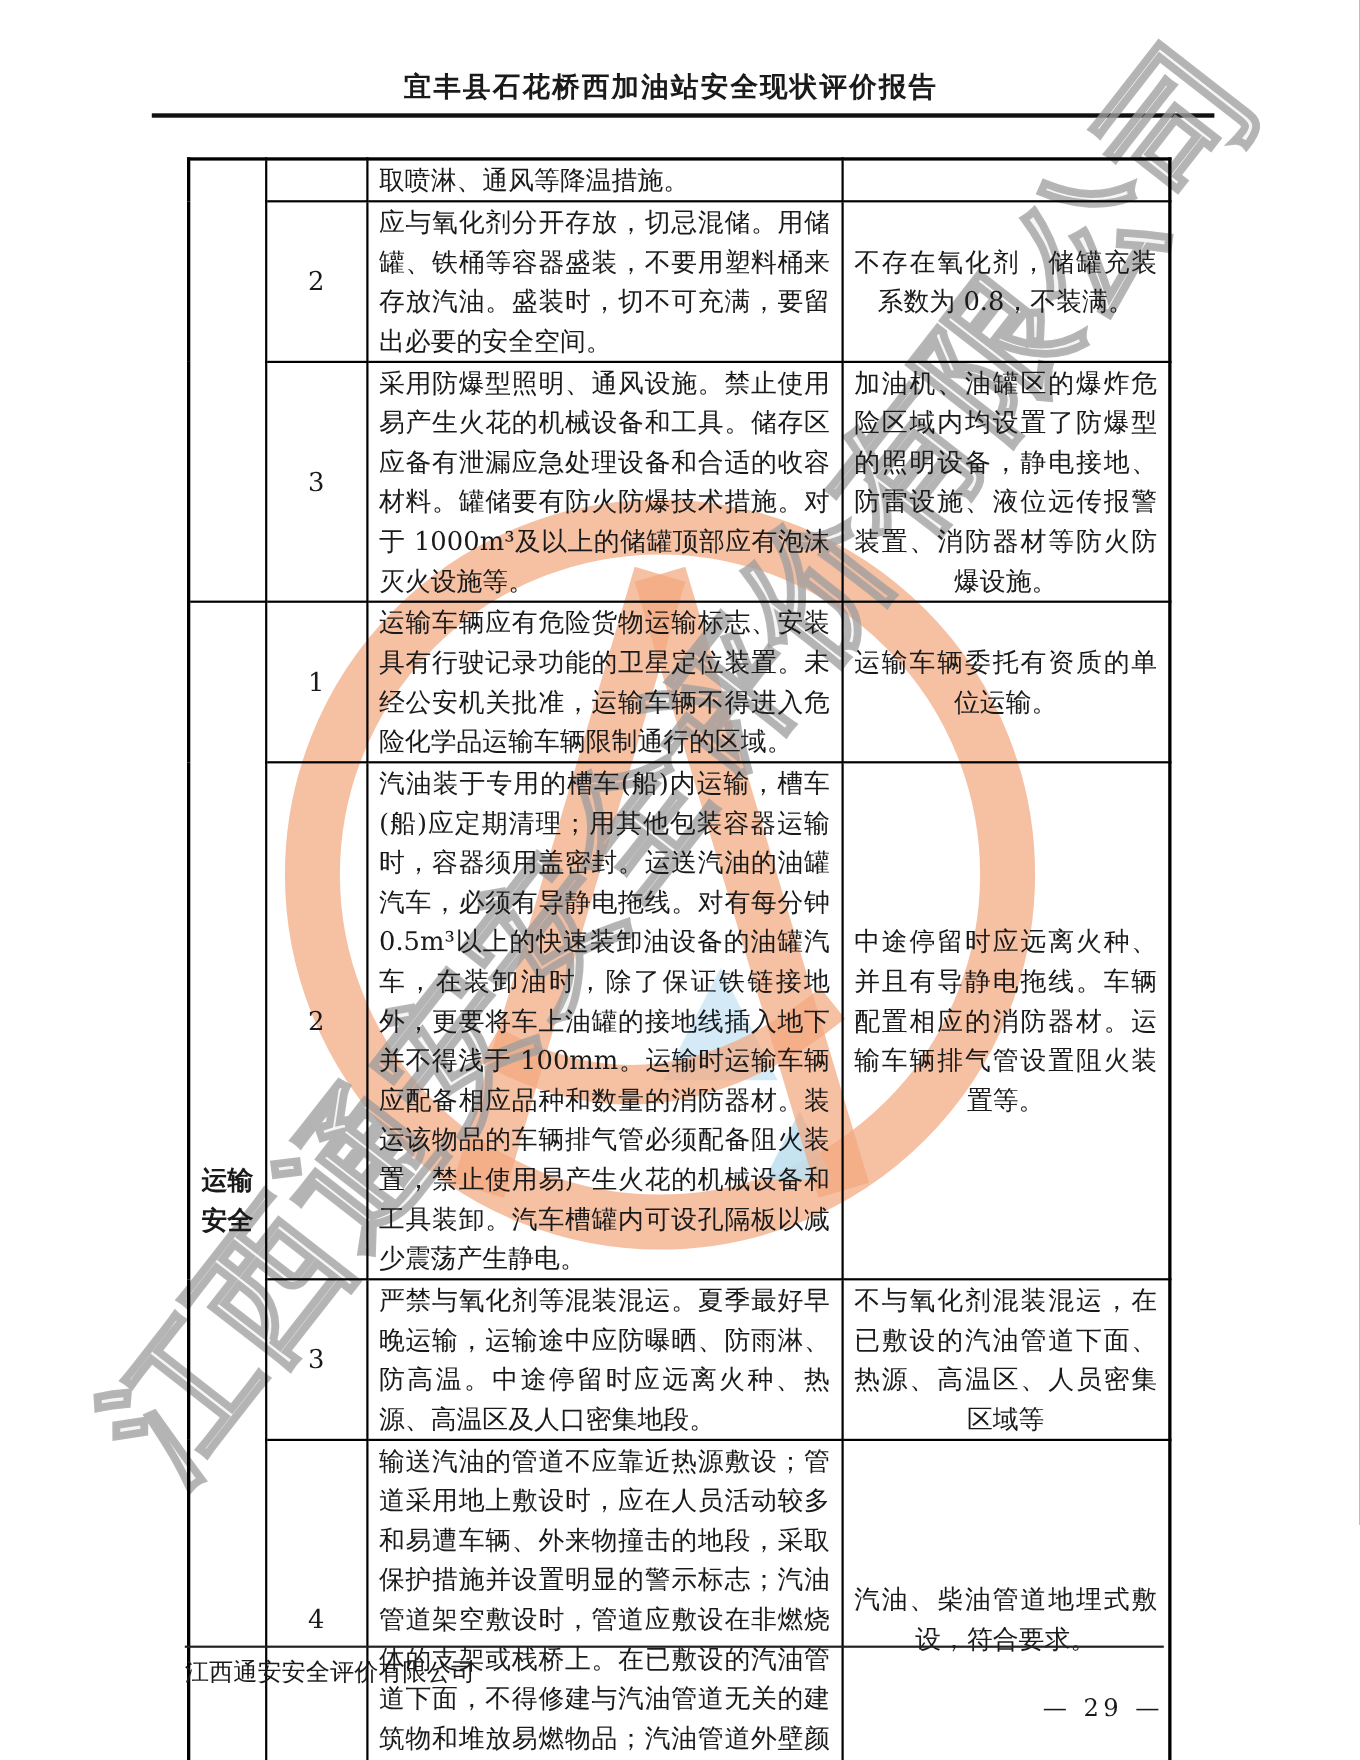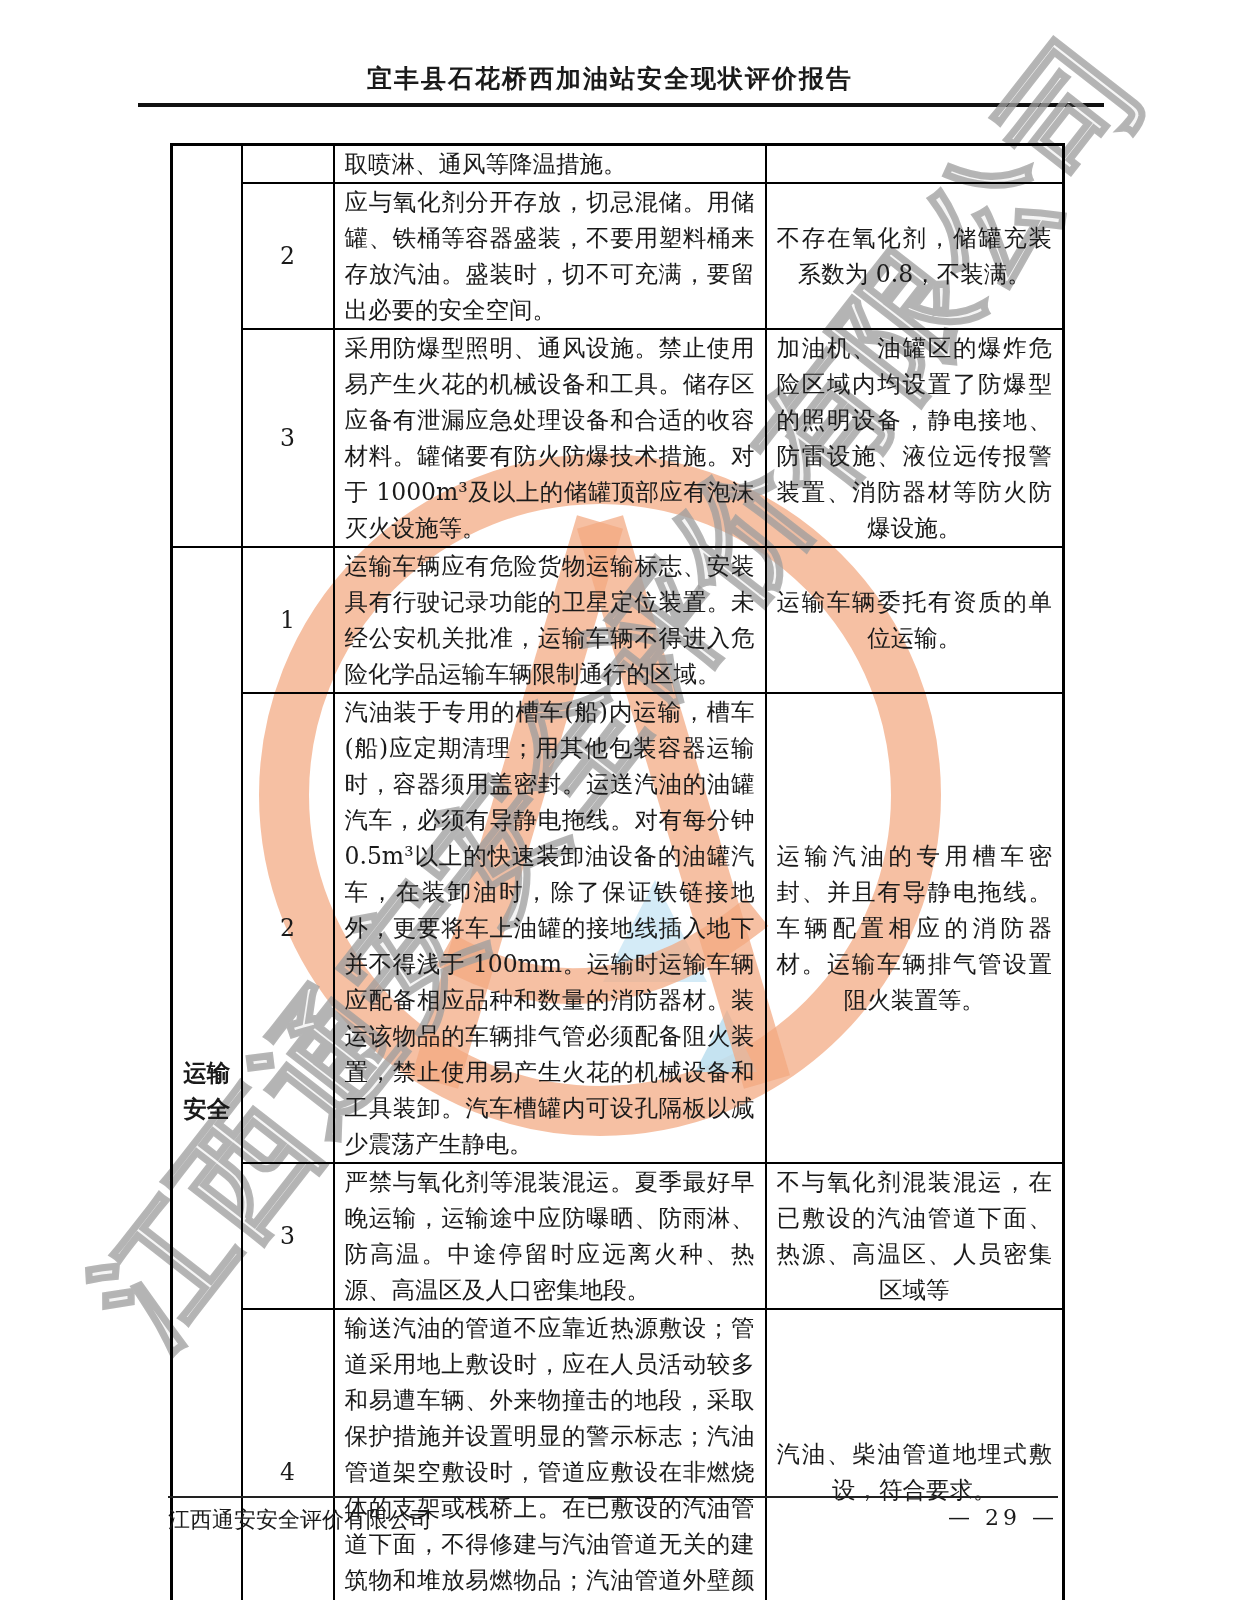--- a/index.html
+++ b/index.html
@@ -58,21 +58,21 @@
   td.status{text-align:justify;text-align-last:center;padding:0 12px;}
   
   .footer-rule{
     position:absolute;left:168px;top:1496px;width:890px;height:2px;background:#222;z-index:2;
   }
   .footer{
     position:absolute;left:168px;top:1505px;width:890px;z-index:2;
     display:flex;justify-content:space-between;align-items:flex-start;
     font-size:22px;
   }
-  .footer .pageno{letter-spacing:4px;}
+  .footer .pageno{letter-spacing:4px;margin-top:36px;}
 </style>
 </head>
 <body>
 
 <div class="page">
 
   <svg class="wm" style="left:255px;top:450px;" width="690" height="690" viewBox="0 0 690 690">
     <circle cx="345" cy="345" r="316" fill="none" stroke="#f2a87f" stroke-width="50" opacity="0.72"></circle>
     <polygon points="400,430 452,532 348,532" fill="#cfe9f6" opacity="0.9"></polygon>
     <polygon points="472,560 502,622 440,622" fill="#bfe0f0" opacity="0.9"></polygon>
@@ -115,21 +115,21 @@
 
       <tr style="height:140px">
         <td class="cat" rowspan="4">运输<br>安全</td>
         <td class="num">1</td>
         <td class="measure">运输车辆应有危险货物运输标志、安装具有行驶记录功能的卫星定位装置。未经公安机关批准，运输车辆不得进入危险化学品运输车辆限制通行的区域。</td>
         <td class="status">运输车辆委托有资质的单位运输。</td>
       </tr>
       <tr style="height:393px">
         <td class="num">2</td>
         <td class="measure">汽油装于专用的槽车(船)内运输，槽车(船)应定期清理；用其他包装容器运输时，容器须用盖密封。运送汽油的油罐汽车，必须有导静电拖线。对有每分钟 0.5m³以上的快速装卸油设备的油罐汽车，在装卸油时，除了保证铁链接地外，更要将车上油罐的接地线插入地下并不得浅于 100mm。运输时运输车辆应配备相应品种和数量的消防器材。装运该物品的车辆排气管必须配备阻火装置，禁止使用易产生火花的机械设备和工具装卸。汽车槽罐内可设孔隔板以减少震荡产生静电。</td>
-        <td class="status">运输汽油的专用槽车密封、并且有导静电拖线。车辆配置相应的消防器材。运输车辆排气管设置阻火装置等。</td>
+        <td class="status">中途停留时应远离火种、并且有导静电拖线。车辆配置相应的消防器材。运输车辆排气管设置阻火装置等。</td>
       </tr>
       <tr style="height:145px">
         <td class="num">3</td>
         <td class="measure">严禁与氧化剂等混装混运。夏季最好早晚运输，运输途中应防曝晒、防雨淋、防高温。中途停留时应远离火种、热源、高温区及人口密集地段。</td>
         <td class="status">不与氧化剂混装混运，在已敷设的汽油管道下面、热源、高温区、人员密集区域等</td>
       </tr>
       <tr style="height:277px">
         <td class="num">4</td>
         <td class="measure">输送汽油的管道不应靠近热源敷设；管道采用地上敷设时，应在人员活动较多和易遭车辆、外来物撞击的地段，采取保护措施并设置明显的警示标志；汽油管道架空敷设时，管道应敷设在非燃烧体的支架或栈桥上。在已敷设的汽油管道下面，不得修建与汽油管道无关的建筑物和堆放易燃物品；汽油管道外壁颜色、标志</td>
         <td class="status">汽油、柴油管道地埋式敷设，符合要求。</td>

